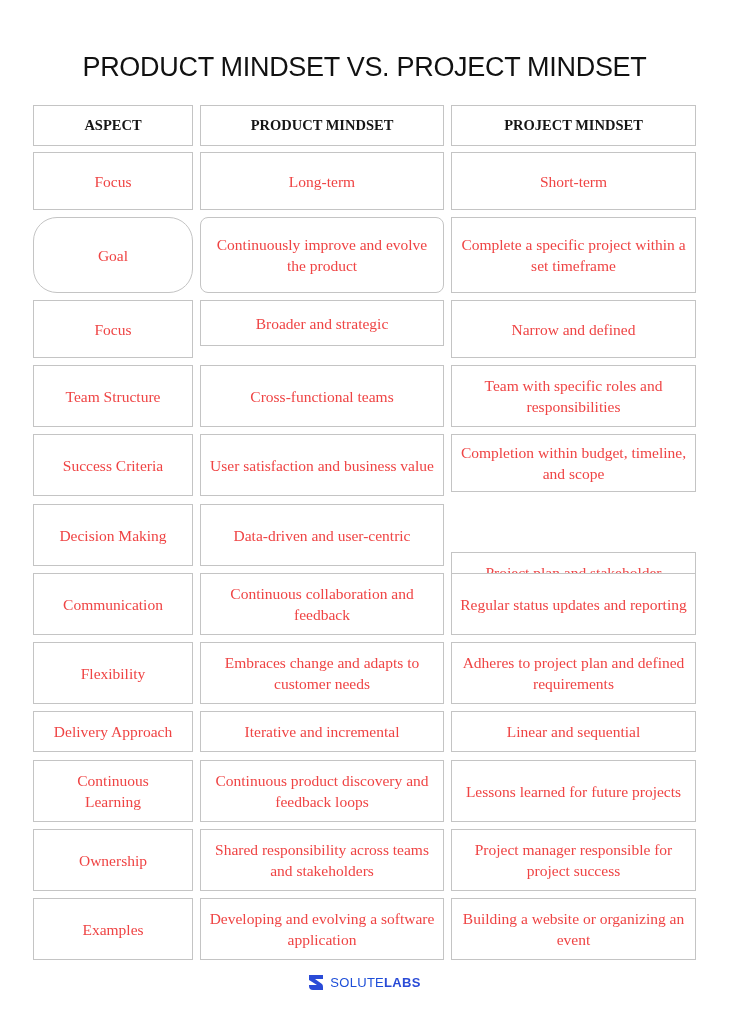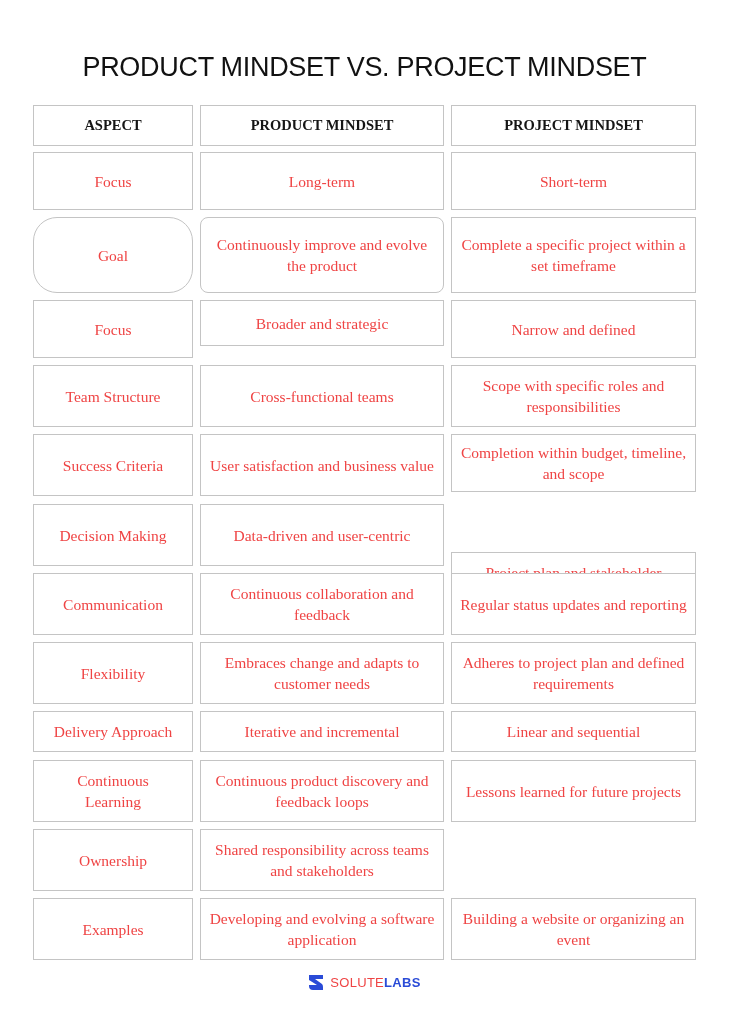--- a/index.html
+++ b/index.html
@@ -18,21 +18,21 @@
   }
   .cell.hdr { font-weight:700; color:#151515; font-size:14.5px; }
   .c0 { left:33px; width:160px; }
   .c1 { left:200px; width:244px; }
   .c2 { left:451px; width:245px; }
   .logo {
     position:absolute; left:0; top:972px; width:729px; height:20px;
     display:flex; justify-content:center; align-items:center; gap:6px;
   }
   .logo-text { font-family:"Liberation Sans", sans-serif; font-size:13px; letter-spacing:0.3px; }
-  .logo-a { color:#ef4444; }
+  .logo-a { color:#1d4ed8; }
   .logo-b { color:#2a4bd7; font-weight:700; }
 </style>
 </head>
 <body>
 
 <h1 class="title">PRODUCT MINDSET VS. PROJECT MINDSET</h1>
 
 <div class="table">
 
   <div class="cell hdr c0" style="top:105px;height:41px;">ASPECT</div>
@@ -46,21 +46,21 @@
   <div class="cell c0" style="top:217px;height:76px;border-radius:24px;">Goal</div>
   <div class="cell c1" style="top:217px;height:76px;border-radius:8px;">Continuously improve and evolve the product</div>
   <div class="cell c2" style="top:217px;height:76px;">Complete a specific project within a set timeframe</div>
 
   <div class="cell c0" style="top:300px;height:58px;">Focus</div>
   <div class="cell c1" style="top:300px;height:46px;">Broader and strategic</div>
   <div class="cell c2" style="top:300px;height:58px;">Narrow and defined</div>
 
   <div class="cell c0" style="top:365px;height:62px;">Team Structure</div>
   <div class="cell c1" style="top:365px;height:62px;">Cross-functional teams</div>
-  <div class="cell c2" style="top:365px;height:62px;">Scope with specific roles and responsibilities</div>
+  <div class="cell c2" style="top:365px;height:62px;">Team with specific roles and responsibilities</div>
 
   <div class="cell c0" style="top:434px;height:62px;">Success Criteria</div>
   <div class="cell c1" style="top:434px;height:62px;">User satisfaction and business value</div>
   <div class="cell c2" style="top:434px;height:58px;">Completion within budget, timeline, and scope</div>
 
   <div class="cell c0" style="top:504px;height:62px;">Decision Making</div>
   <div class="cell c1" style="top:504px;height:62px;">Data-driven and user-centric</div>
   <div class="cell c2" style="top:504px;height:62px;margin-top:48px;">Project plan and stakeholder decisions</div>
 
   <div class="cell c1" style="top:573px;height:62px;">Continuous collaboration and feedback</div>
@@ -74,20 +74,21 @@
   <div class="cell c0" style="top:711px;height:41px;">Delivery Approach</div>
   <div class="cell c1" style="top:711px;height:41px;">Iterative and incremental</div>
   <div class="cell c2" style="top:711px;height:41px;">Linear and sequential</div>
 
   <div class="cell c0" style="top:760px;height:62px;padding:0 28px;">Continuous Learning</div>
   <div class="cell c1" style="top:760px;height:62px;">Continuous product discovery and feedback loops</div>
   <div class="cell c2" style="top:760px;height:62px;">Lessons learned for future projects</div>
 
   <div class="cell c0" style="top:829px;height:62px;">Ownership</div>
   <div class="cell c1" style="top:829px;height:62px;">Shared responsibility across teams and stakeholders</div>
+  <div class="cell c2" style="top:829px;height:62px;">Project manager responsible for project success</div>
 
   <div class="cell c0" style="top:898px;height:62px;">Examples</div>
   <div class="cell c1" style="top:898px;height:62px;">Developing and evolving a software application</div>
   <div class="cell c2" style="top:898px;height:62px;">Building a website or organizing an event</div>
 </div>
 
 <div class="logo">
   <span style="display:inline-block;width:16px;height:17px;">
     <svg width="16" height="17" viewBox="0 0 16 17">
       <path d="M1 1 L15 1 L15 5 L7 5 L14 10 Q15 11 15 13 L15 16 L5 16 Q1 16 1 12 L1 11 L9 11 L1 6 Z" fill="#2a4bd7"></path>

